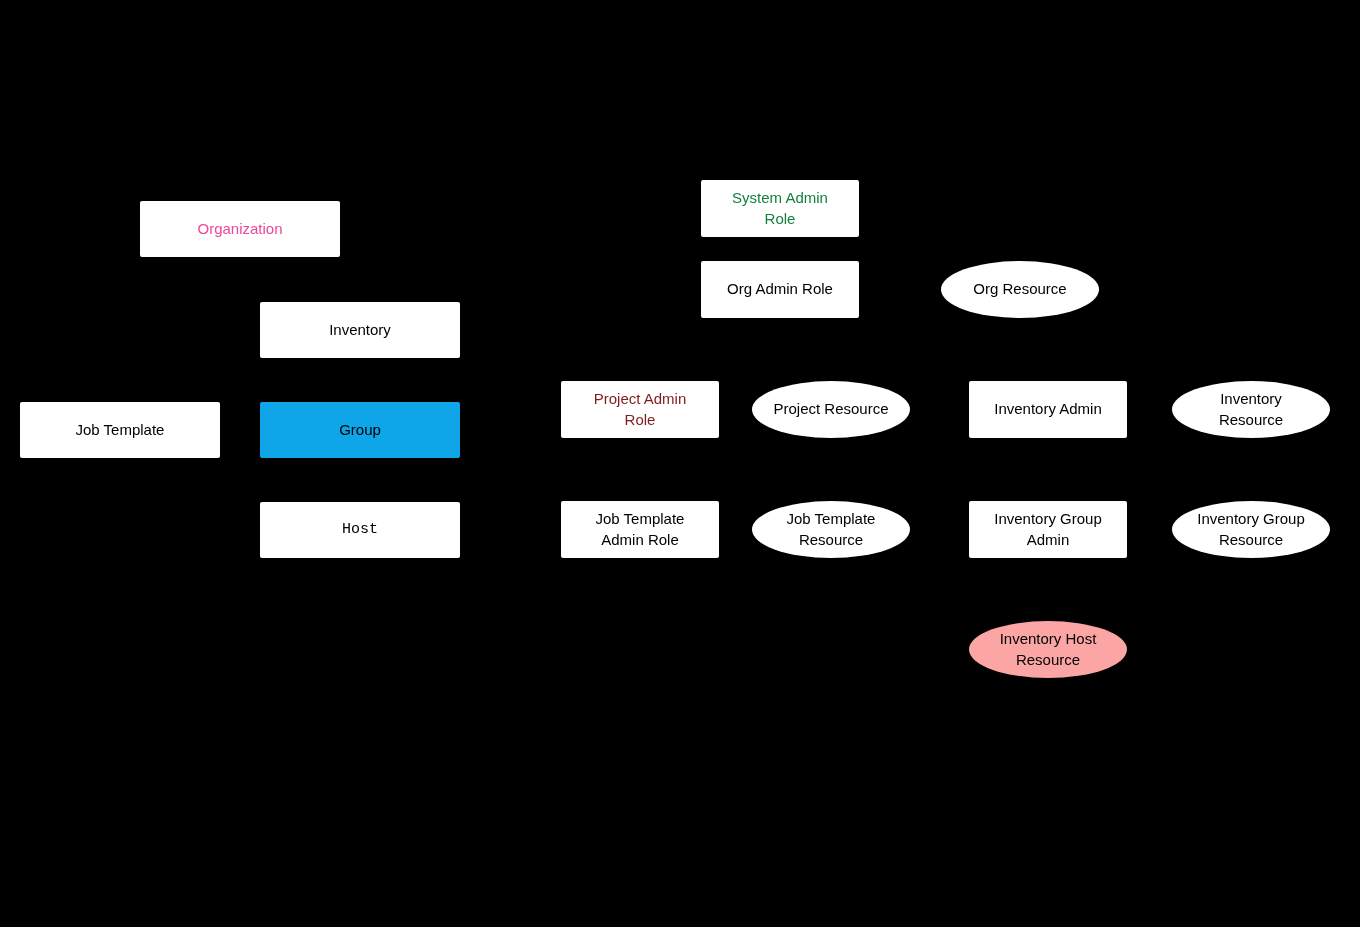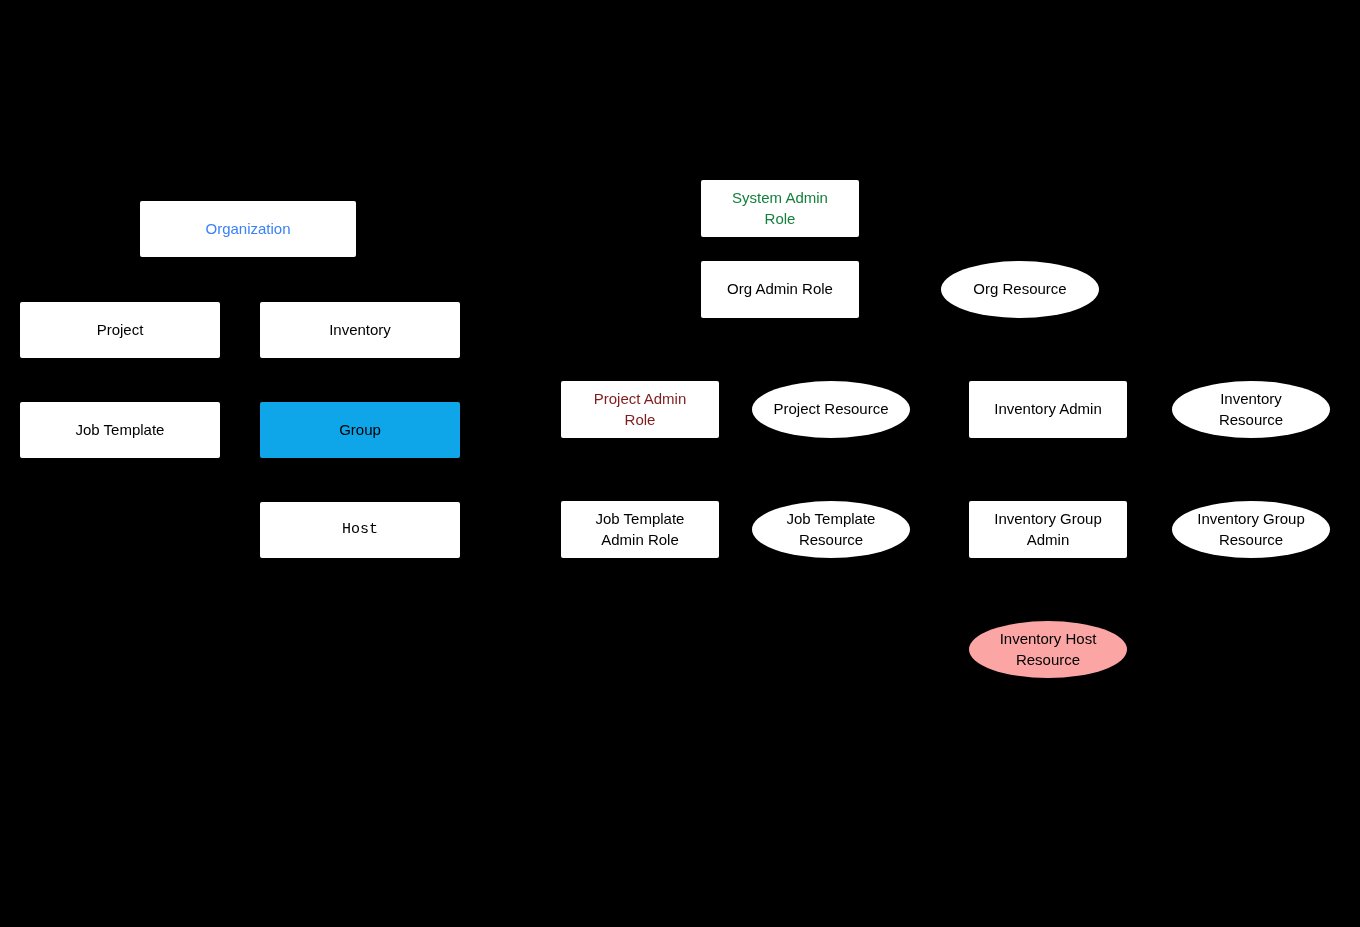--- a/index.html
+++ b/index.html
@@ -38,22 +38,21 @@
   .node-label {
     display: block;
     width: 100%;
     white-space: pre-line;
   }
 </style>
 </head>
 <body>
 
 <div id="canvas" style="background: rgb(0, 0, 0);">
-    <div class="node rect" style="left: 140px; top: 201px; width: 216px; height: 56px; background: rgb(255, 255, 255); color: #3b82f6;"><span class="node-label">Organization</span></div>
-    <div class="node rect" style="left: 20px; top: 302px; width: 200px; height: 56px; background: rgb(255, 255, 255); color: rgb(0, 0, 0);"><span class="node-label">Project</span></div>
+    <div class="node rect" style="left: 140px; top: 201px; width: 200px; height: 56px; background: rgb(255, 255, 255); color: #ec4899;"><span class="node-label">Organization</span></div>
     <div class="node rect" style="left: 260px; top: 302px; width: 200px; height: 56px; background: rgb(255, 255, 255); color: rgb(0, 0, 0);"><span class="node-label">Inventory</span></div>
     <div class="node rect" style="left: 20px; top: 402px; width: 200px; height: 56px; background: rgb(255, 255, 255); color: rgb(0, 0, 0);"><span class="node-label">Job Template</span></div>
     <div class="node rect" style="left: 260px; top: 402px; width: 200px; height: 56px; background: #0ea5e9; color: rgb(0, 0, 0);"><span class="node-label">Group</span></div>
     <div class="node rect" style="left: 260px; top: 502px; width: 200px; height: 56px; background: rgb(255, 255, 255); color: rgb(0, 0, 0); font-family: Liberation Mono, monospace;"><span class="node-label">Host</span></div>
     <div class="node rect" style="left: 701px; top: 141px; width: 158px; height: 57px; background: rgb(255, 255, 255); color: #15803d; margin-top: 39px;"><span class="node-label">System Admin
 Role</span></div>
     <div class="node rect" style="left: 701px; top: 261px; width: 158px; height: 57px; background: rgb(255, 255, 255); color: rgb(0, 0, 0);"><span class="node-label">Org Admin Role</span></div>
     <div class="node ellipse" style="left: 941px; top: 261px; width: 158px; height: 57px; background: rgb(255, 255, 255); color: rgb(0, 0, 0);"><span class="node-label">Org Resource</span></div>
     <div class="node rect" style="left: 561px; top: 381px; width: 158px; height: 57px; background: rgb(255, 255, 255); color: #7f1d1d;"><span class="node-label">Project Admin
 Role</span></div>

